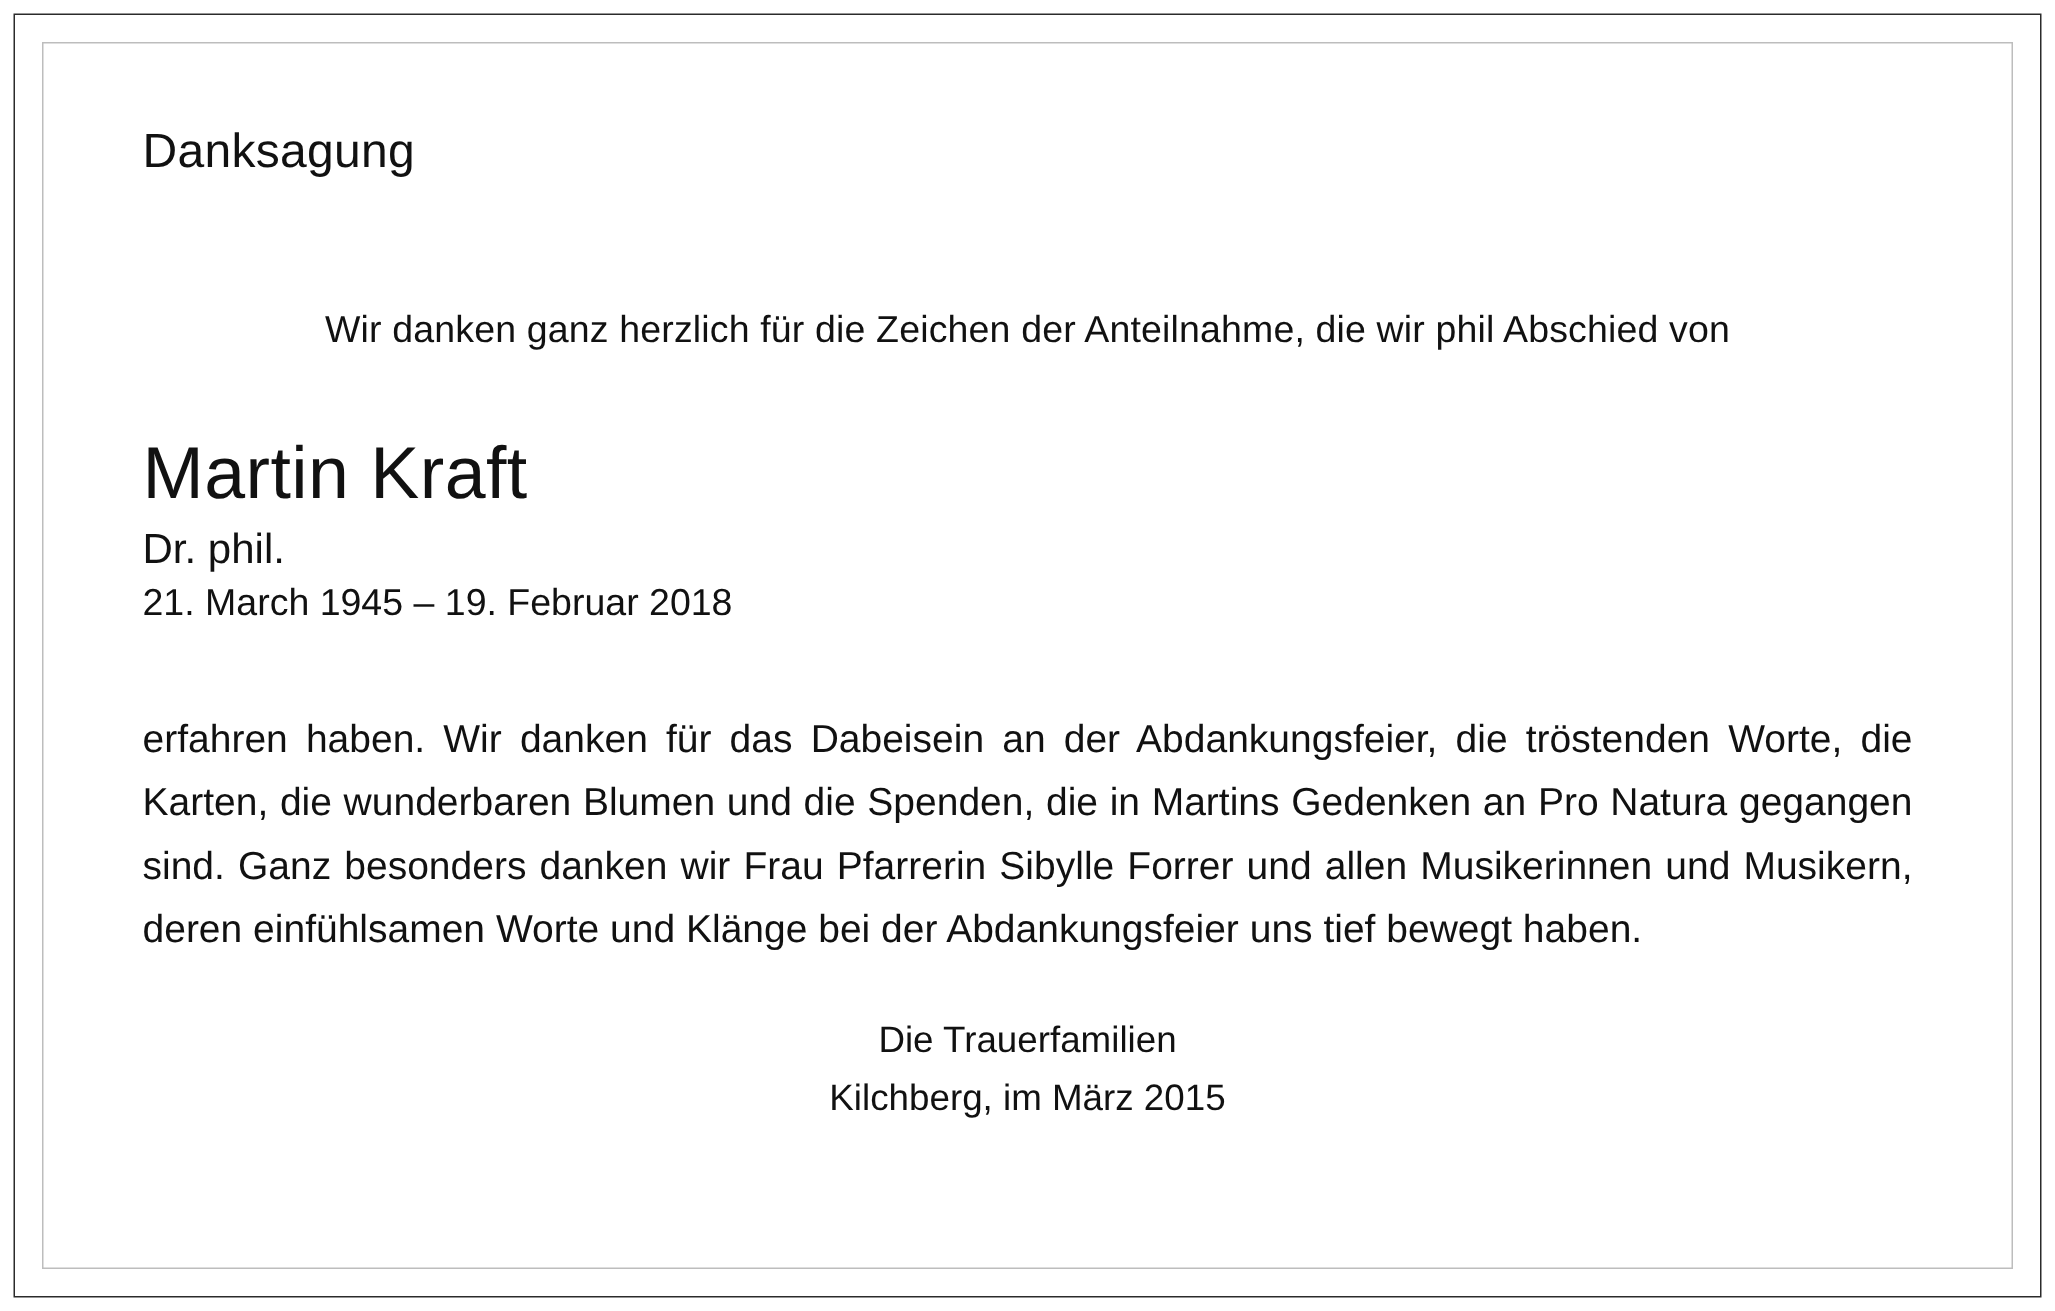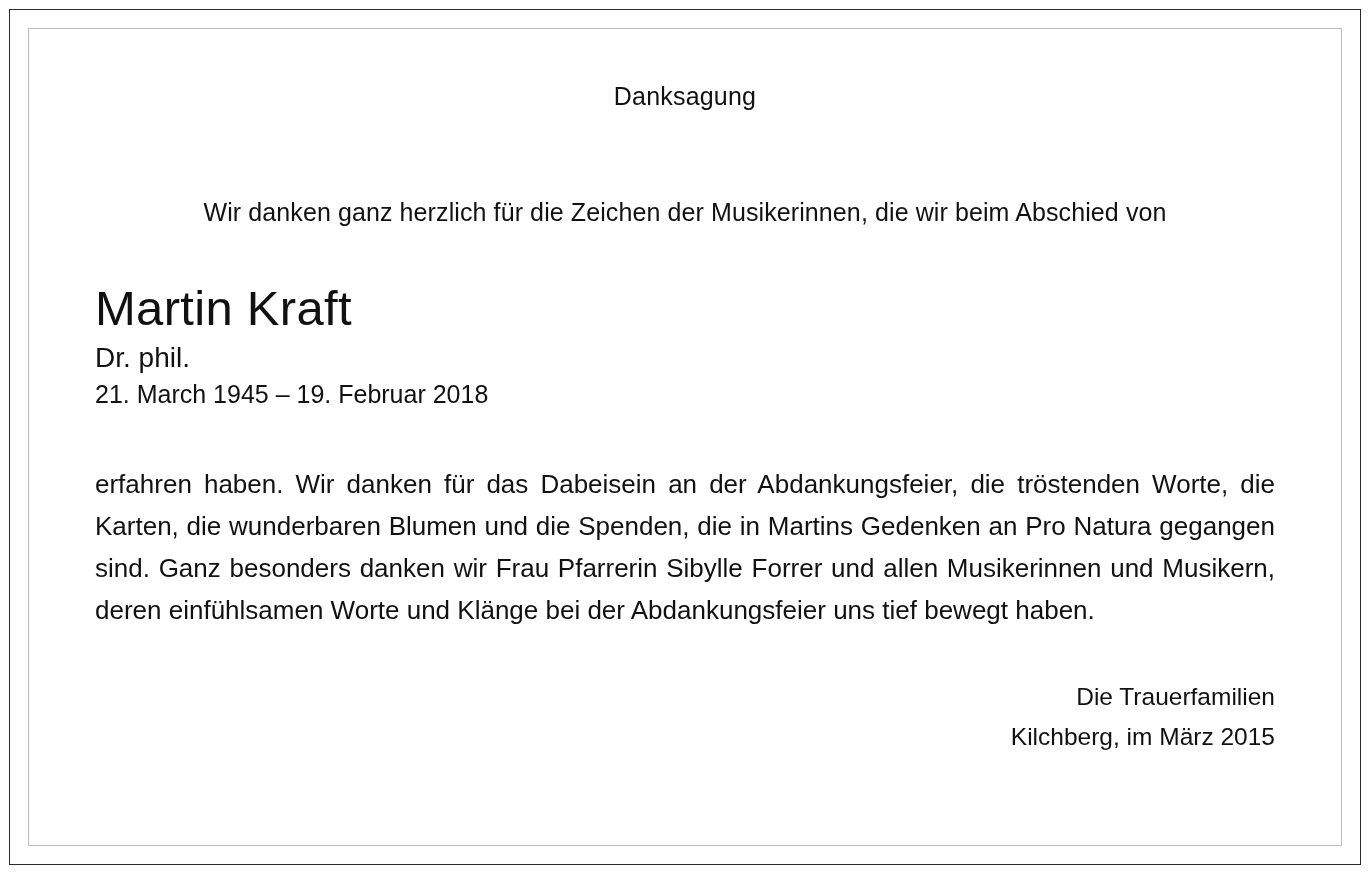--- a/index.html
+++ b/index.html
@@ -43,22 +43,21 @@
   .content {
     position: absolute;
     left: 0;
     top: 0;
     right: 0;
     bottom: 0;
     padding: 52px 66px 0 66px;
     box-sizing: border-box;
   }
   .title {
-    text-align: center;
-    font-size: 25px;
+    font-size: 32px;
     line-height: 1.2;
     letter-spacing: 0.2px;
   }
   .intro {
     text-align: center;
     font-size: 25px;
     margin-top: 87px;
     letter-spacing: 0.1px;
   }
   .name-block {
@@ -81,40 +80,40 @@
   }
   .body-text {
     margin-top: 54px;
     font-size: 26px;
     line-height: 1.62;
     text-align: justify;
     text-justify: inter-word;
     hyphens: manual;
   }
   .signature {
-    margin-top: 46px;
+    margin-top: 34px;
     font-size: 24.5px;
     line-height: 1.62;
-    text-align: right;
+    text-align: center;
   }
   .signature div {
     white-space: pre;
   }
 </style>
 </head>
 <body>
 
 <div class="page">
   <div class="outer-frame">
     <div class="inner-frame">
       <div class="content">
 
         <div class="title">Danksagung</div>
 
-        <div class="intro">Wir danken ganz herzlich für die Zeichen der Musikerinnen, die wir beim Abschied von</div>
+        <div class="intro">Wir danken ganz herzlich für die Zeichen der Anteilnahme, die wir phil Abschied von</div>
 
         <div class="name-block">
           <div class="deceased-name">Martin Kraft</div>
           <div class="deceased-title">Dr. phil.</div>
           <div class="deceased-dates">21. March 1945 – 19. Februar 2018</div>
         </div>
 
         <div class="body-text">erfahren haben. Wir danken für das Dabeisein an der Abdankungsfeier, die tröstenden Worte, die Karten, die wunderbaren Blumen und die Spenden, die in Martins Gedenken an Pro Natura gegangen sind. Ganz besonders danken wir Frau Pfarrerin Sibylle Forrer und allen Musikerinnen und Musikern, deren einfühlsamen Worte und Klänge bei der Abdankungsfeier uns tief bewegt haben.</div>
 
         <div class="signature">

